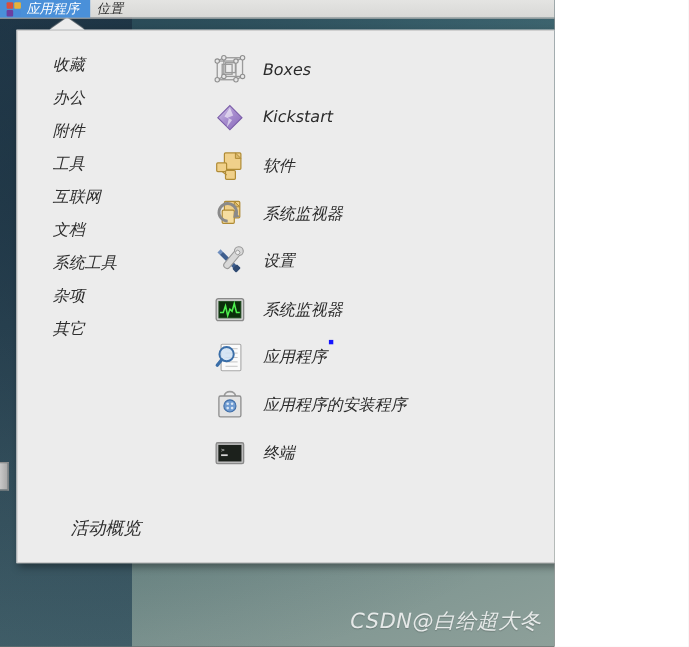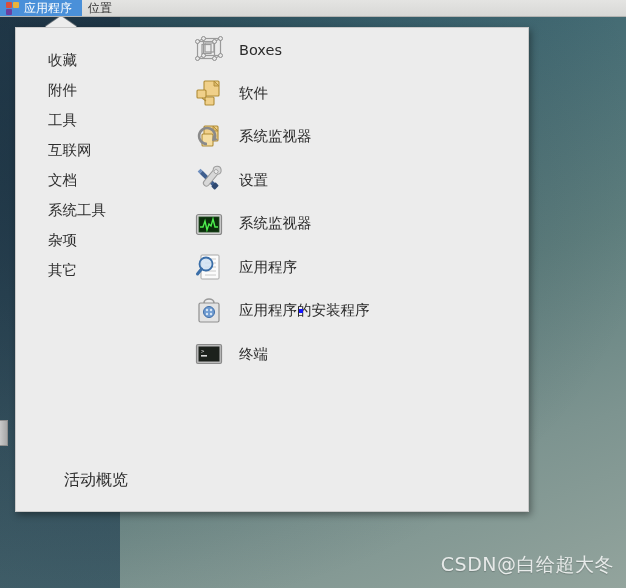--- a/index.html
+++ b/index.html
@@ -6,24 +6,25 @@
     margin: 0;
     padding: 0;
     width: 626px;
     height: 588px;
     overflow: hidden;
     font-family: "DejaVu Sans", "Liberation Sans", sans-serif;
   }
 
   #screen {
     position: relative;
-    width: 626px;
+    width: 504px;
     height: 588px;
     overflow: hidden;
     background: #000000;
+    font-style: italic;
   }
 
   
   .wallpaper {
     position: absolute;
     left: 0; top: 0;
     width: 626px; height: 588px;
     background:
       linear-gradient(160deg, #2f5561 0%, #3d6671 22%, #5f7f7e 55%, #7d9490 78%, #93a49d 100%);
   }
@@ -131,20 +132,21 @@
     padding-left: 32px;
     font-size: 14.5px;
     color: #2e2e2e;
     white-space: nowrap;
     cursor: default;
   }
 
   
   .applications {
     flex: 1 1 auto;
+    padding-top: 14px;
     box-sizing: border-box;
   }
   .app-item {
     height: 43.5px;
     display: flex;
     align-items: center;
     gap: 15px;
     padding-left: 18px;
     cursor: default;
   }
@@ -240,20 +242,23 @@
   <div class="menu-arrow"></div>
 
   <div class="menu-panel">
     <div class="panel-body">
 
       <div class="categories">
         <div class="category-item">
           <span>收藏</span>
         </div>
         <div class="category-item">
+          <span>办公</span>
+        </div>
+        <div class="category-item">
           <span>附件</span>
         </div>
         <div class="category-item">
           <span>工具</span>
         </div>
         <div class="category-item">
           <span>互联网</span>
         </div>
         <div class="category-item">
           <span>文档</span>
@@ -292,20 +297,36 @@
                 <circle cx="9.5" cy="3.5" r="2"></circle>
                   <circle cx="26.5" cy="3.5" r="2"></circle>
                 <circle cx="9.5" cy="20.5" r="2"></circle>
                   <circle cx="26.5" cy="20.5" r="2"></circle>
               </g>
             </svg>
           </span>
           <span class="app-label">Boxes</span>
         </div>
 
+        <div class="app-item">
+          <span class="app-icon">
+            <svg width="30" height="30" viewBox="0 0 30 30">
+              <defs>
+                <linearGradient id="kgrad" x1="0" y1="0" x2="1" y2="1">
+                  <stop offset="0%" stop-color="#d6ccea"></stop>
+                  <stop offset="45%" stop-color="#a98fd0"></stop>
+                  <stop offset="100%" stop-color="#8566b8"></stop>
+                </linearGradient>
+              </defs>
+              <polygon points="15,4 26,15 15,26 4,15" fill="url(#kgrad)" stroke="#7a5ca8" stroke-width="1"></polygon>
+              <polygon points="15,6 18,13 13,15 17,17 12,24 14,16 10,14" fill="#ffffff" opacity="0.55"></polygon>
+            </svg>
+          </span>
+          <span class="app-label">Kickstart</span>
+        </div>
 
         <div class="app-item">
           <span class="app-icon">
             <svg width="30" height="30" viewBox="0 0 30 30">
               <rect x="10" y="3" width="15" height="15" rx="1" fill="#f0d08a" stroke="#b08b35" stroke-width="1.1"></rect>
               <polygon points="20,3 25,8 20,8" fill="#d9b86a" stroke="#b08b35" stroke-width="0.9"></polygon>
               <rect x="3" y="12" width="9" height="8" rx="1" fill="#f0d08a" stroke="#b08b35" stroke-width="1.1"></rect>
               <rect x="11" y="19" width="9" height="8" rx="1" fill="#f0d08a" stroke="#b08b35" stroke-width="1.1"></rect>
               <line x1="8" y1="20" x2="12" y2="23" stroke="#b08b35" stroke-width="1.1"></line>
             </svg>

